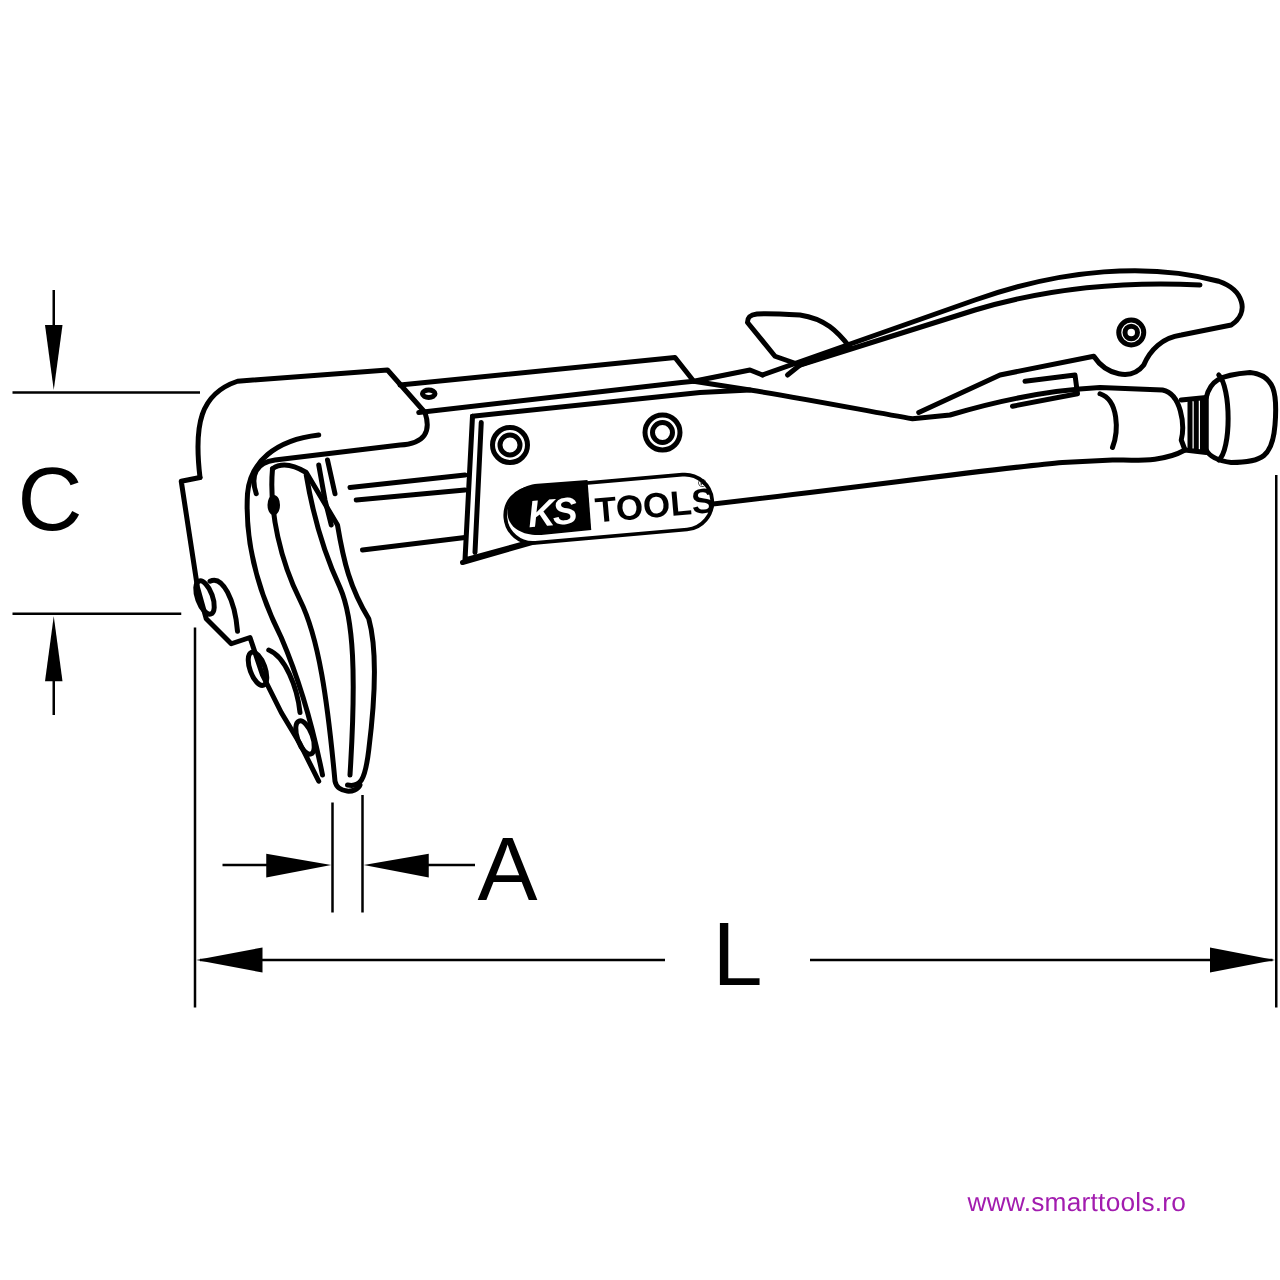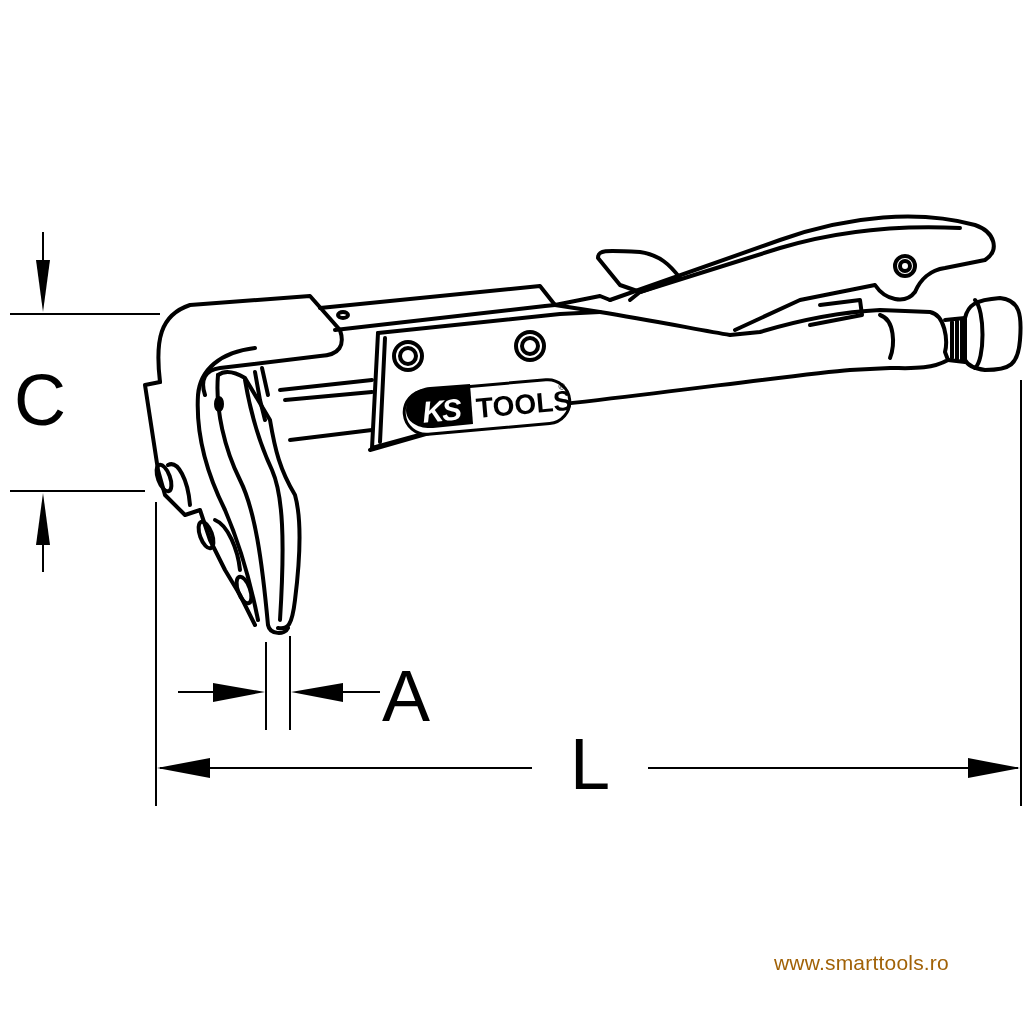--- a/index.html
+++ b/index.html
@@ -2,21 +2,21 @@
 <html><head>
   <meta charset="utf-8">
   <style>
     html, body { margin: 0; padding: 0; background: #ffffff; }
     body { width: 1024px; height: 1024px; position: relative; overflow: hidden; font-family: "Liberation Sans", sans-serif; }
     svg.drawing { position: absolute; left: 0; top: 0; }
     .dim-label { position: absolute; font-family: "Liberation Sans", sans-serif; color: #000; line-height: 1; }
     .label-c { left: 14px; top: 364px; font-size: 72px; }
     .label-a { left: 382px; top: 660px; font-size: 72px; }
     .label-l { left: 570px; top: 728px; font-size: 72px; }
-    .watermark { position: absolute; left: 774px; top: 951px; font-size: 21px; color: #a16207; letter-spacing: 0.2px; }
+    .watermark { position: absolute; left: 774px; top: 951px; font-size: 21px; color: #a21caf; letter-spacing: 0.2px; }
   </style>
 </head>
 <body>
 
 <svg class="drawing" width="1024" height="1024" viewBox="0 0 1024 1024" xmlns="http://www.w3.org/2000/svg">
   <g fill="none" stroke="#000" stroke-width="4" stroke-linejoin="round" stroke-linecap="round">
 
     <g>
       <path d="M610 300 L780 240 C850 215 920 210 975 225 C995 232 1000 250 985 260 L945 268 C930 270 920 280 915 292 C905 305 885 300 875 285 L800 300 L735 330"></path>
       <path d="M640 292 L780 248 C840 230 900 225 960 228"></path>

